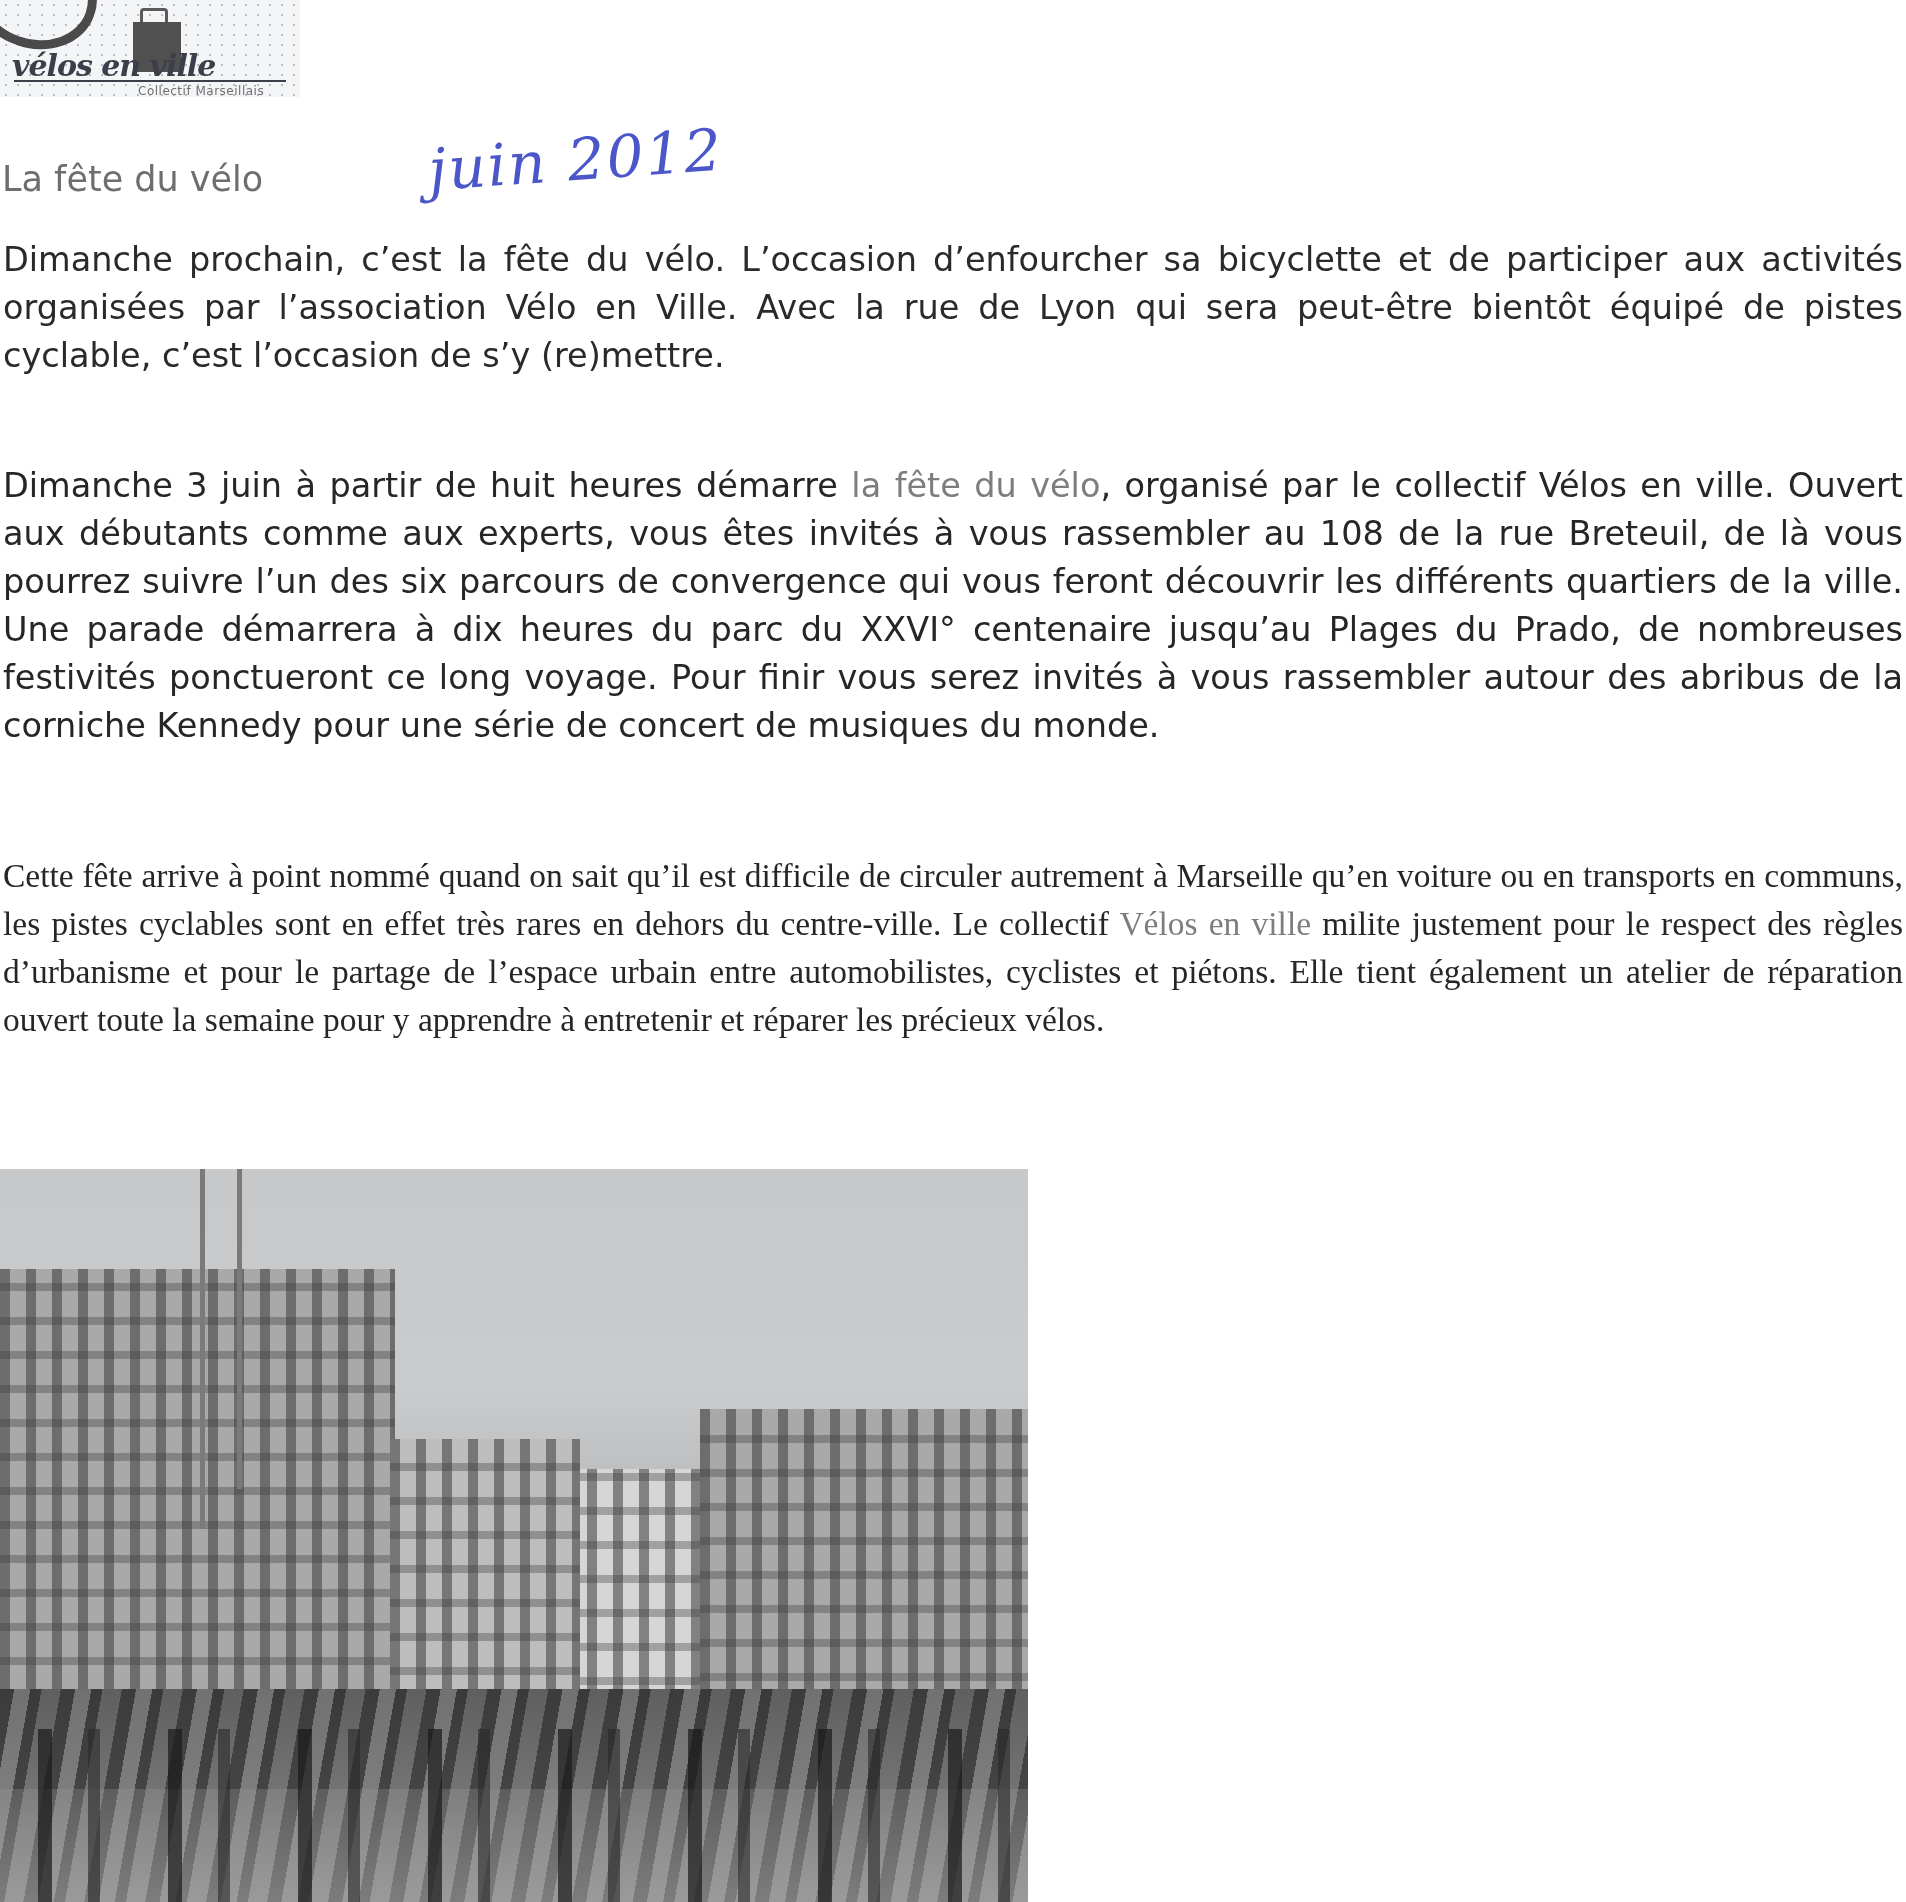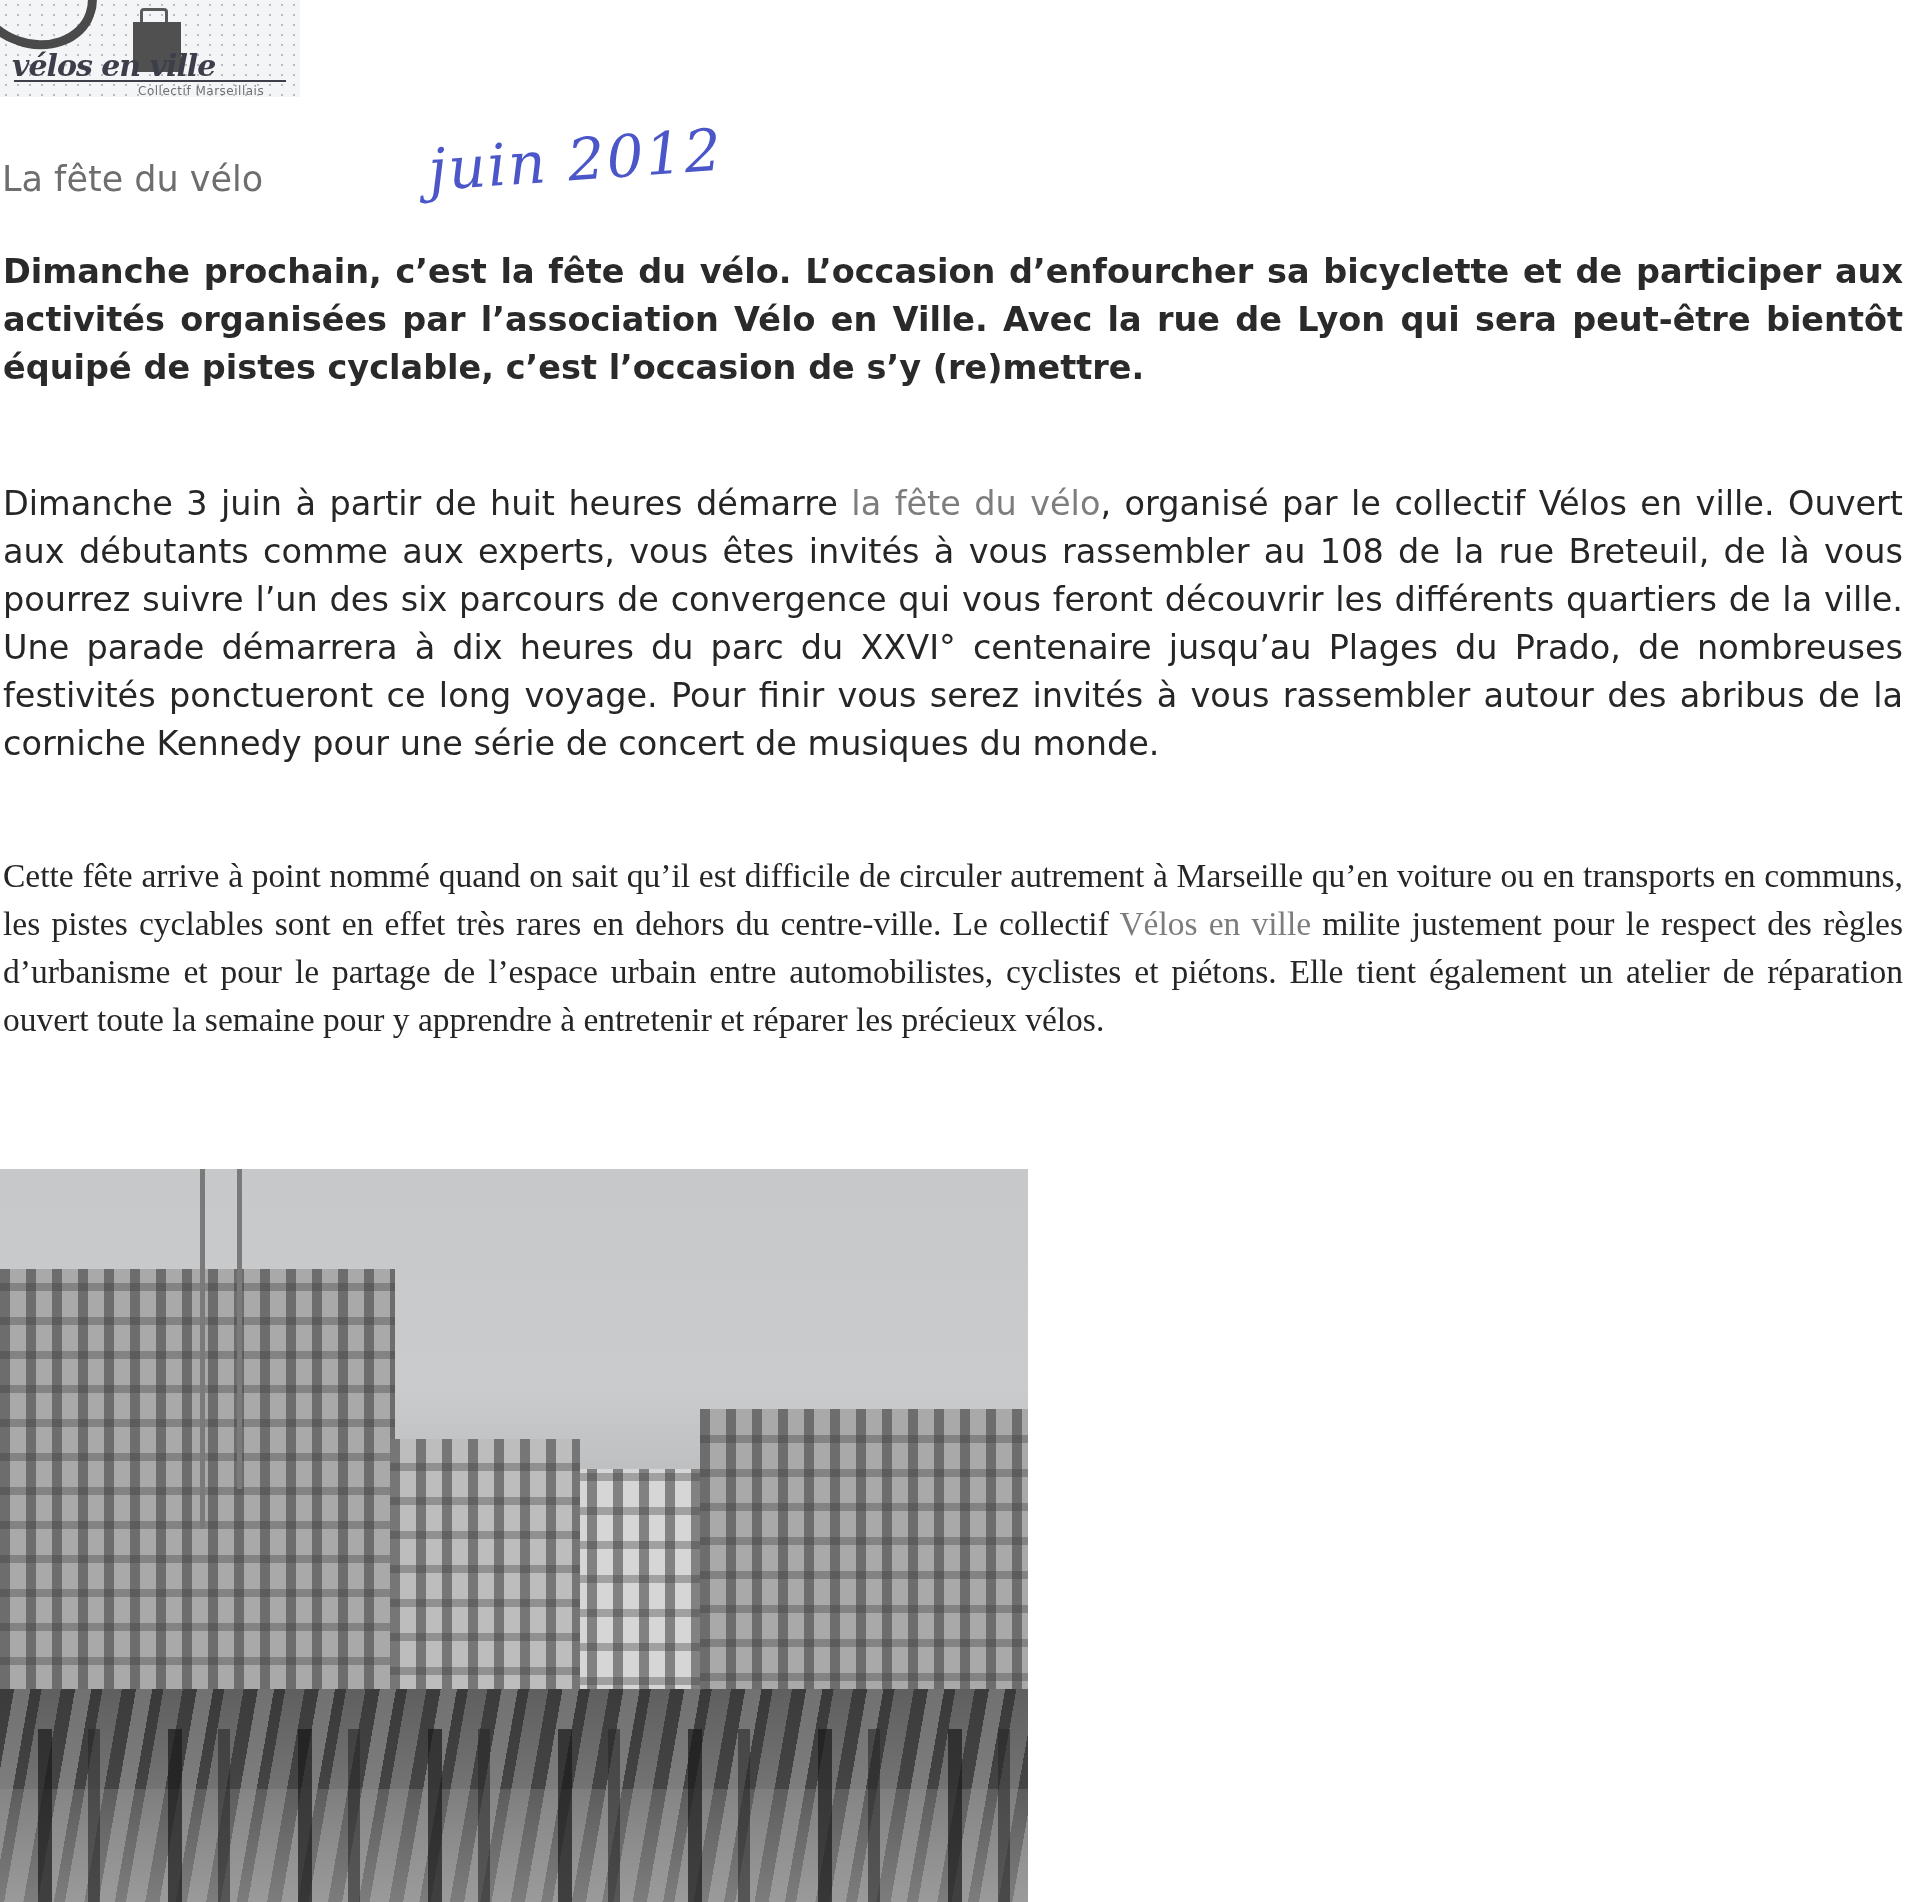--- a/index.html
+++ b/index.html
@@ -11,22 +11,22 @@
   .logo .arc { position:absolute; left:-30px; top:-60px; width:110px; height:90px;
     border:9px solid #4a4a4a; border-top-color:transparent; border-left-color:transparent; border-radius:50%; transform:rotate(20deg); }
   .logo .square { position:absolute; left:133px; top:22px; width:48px; height:50px; background:#505050; }
   .logo .square-top { position:absolute; left:140px; top:8px; width:22px; height:14px; border:3px solid #5a5a5a; border-bottom:none; border-radius:4px 4px 0 0; }
   .logo .script { position:absolute; left:12px; top:48px; font-family:"DejaVu Serif", serif; font-style:italic; font-weight:bold; font-size:30px; color:#3c3f4a; letter-spacing:-1px; }
   .logo .underline { position:absolute; left:14px; top:80px; width:272px; height:2px; background:#3c3f4a; }
   .logo .tagline { position:absolute; left:138px; top:84px; font-size:12px; color:#707070; letter-spacing:0.5px; }
   .title { position:absolute; left:2px; top:155px; font-size:35px; color:#6e6e6e; line-height:48px; white-space:nowrap; }
   .handwriting { position:absolute; left:428px; top:126px; font-family:"DejaVu Serif", serif; font-style:italic; font-size:58px; color:#4b56c9; transform:rotate(-4deg); letter-spacing:2px; white-space:nowrap; }
   .article { position:absolute; left:3px; width:1900px; font-size:33.5px; line-height:48px; color:#262626; text-align:justify; text-align-last:left; }
-  .lead { top:248px; font-weight:bold; color:#2a2a2a; }
-  .p2 { top:480px; }
+  .lead { top:236px; font-weight:normal; color:#2a2a2a; }
+  .p2 { top:462px; }
   .p3 { top:852px;font-family:Liberation Serif, serif; }
   .article p { margin:0; }
   .link { color:#7d7d7d; font-weight:normal; }
   .photo { position:absolute; left:0; top:1169px; width:1028px; height:733px; overflow:hidden;
     background: linear-gradient(180deg, #c6c8ca 0%, #c9cbcd 30%, #b7b8ba 48%, #8f8f8f 62%, #757575 75%, #9a9a9a 100%); }
   .bld { position:absolute; background: repeating-linear-gradient(90deg, rgba(60,60,60,0.55) 0 10px, transparent 10px 26px), repeating-linear-gradient(0deg, rgba(60,60,60,0.35) 0 8px, transparent 8px 34px), #a9a9a9; }
   .bld.l { left:0; top:100px; width:395px; height:430px; }
   .bld.m { left:390px; top:270px; width:190px; height:270px; background-color:#bdbdbd; }
   .bld.r { left:700px; top:240px; width:328px; height:340px; }
   .bld.c { left:535px; top:300px; width:180px; height:250px; background-color:#d6d6d6; }

